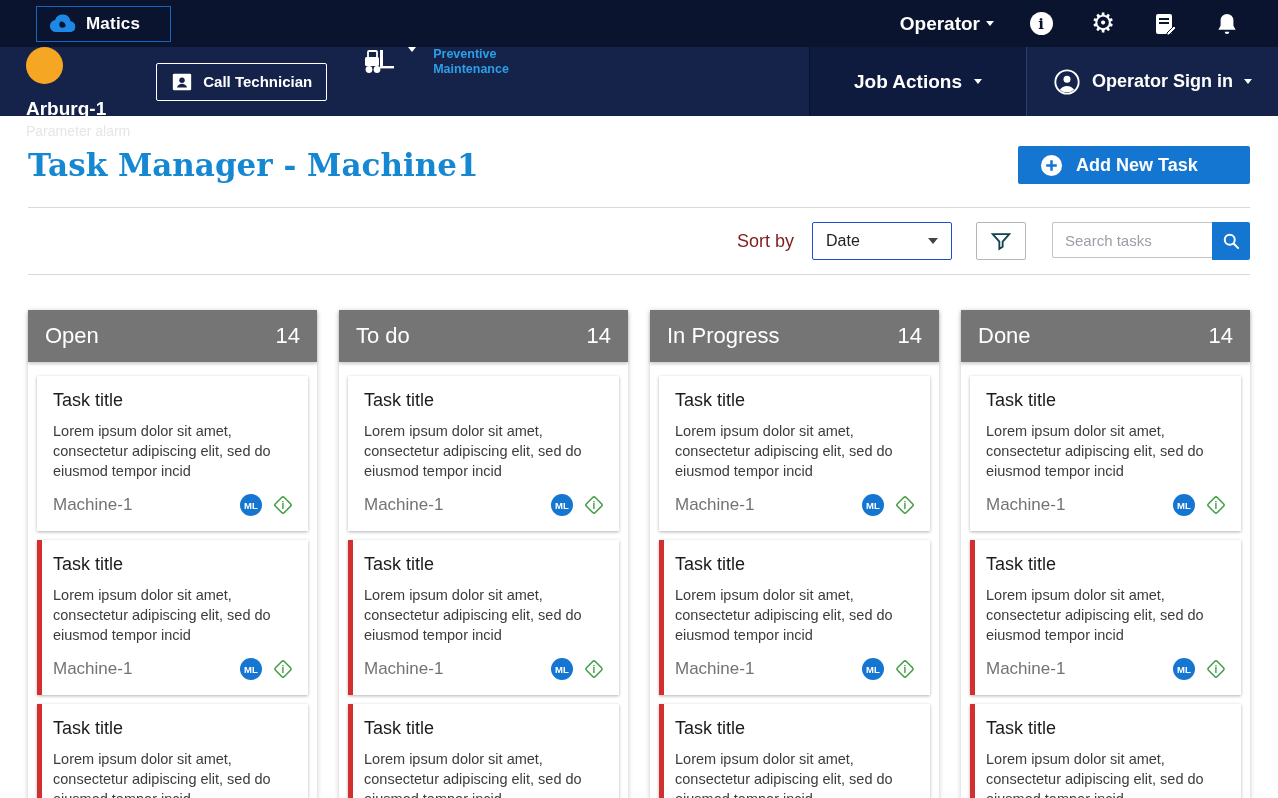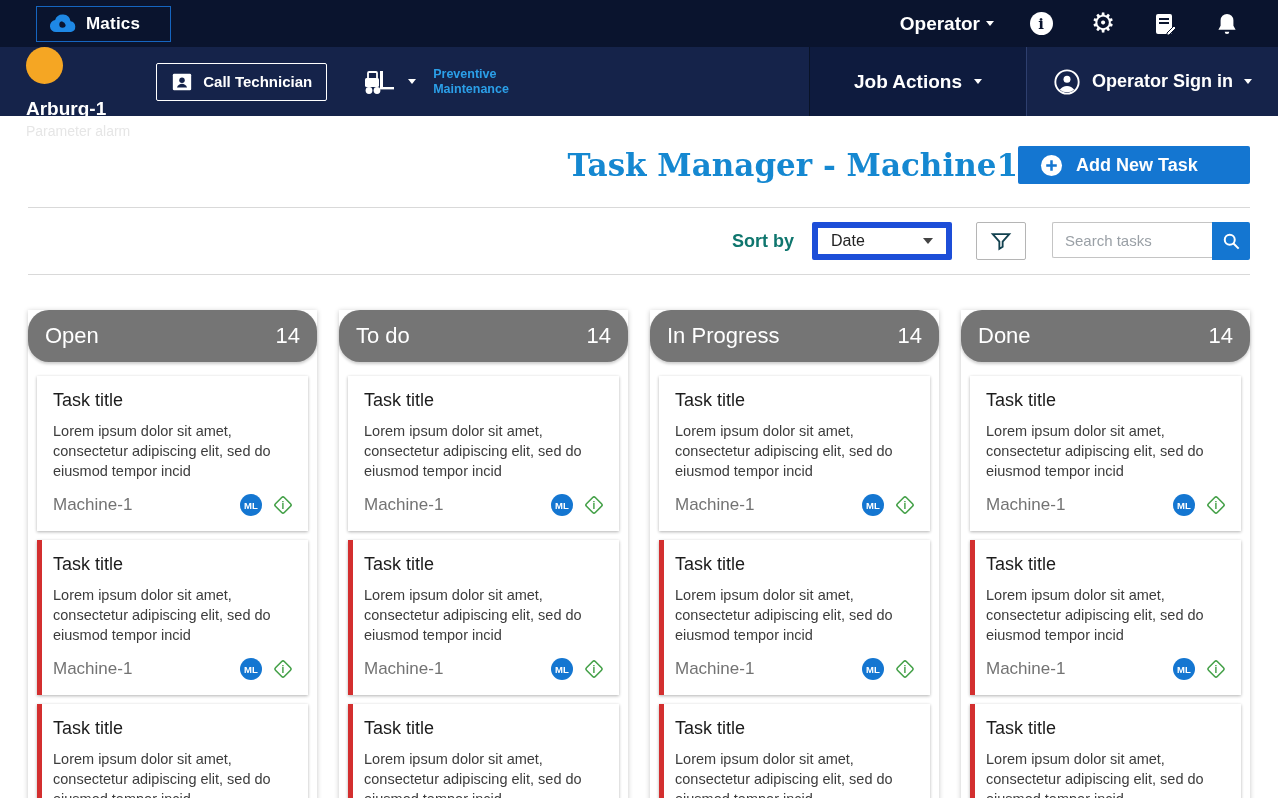--- a/index.html
+++ b/index.html
@@ -18,46 +18,46 @@
   .info-circle { width: 23px; height: 23px; border-radius: 50%; background: #fff; color: #0a142e; font-weight: 700; font-size: 15px; font-family: "DejaVu Serif", serif; display: flex; align-items: center; justify-content: center; }
   .gear-glyph { color: #fff; font-size: 27px; line-height: 1; }
 
   
   .machinebar { height: 69px; background: #15234a; display: flex; align-items: stretch; }
   .mb-left { display: flex; align-items: flex-start; gap: 14px; padding: 0 26px 0 26px; flex-direction: column; }
   .avatar { width: 37px; height: 37px; border-radius: 50%; background: #f5a623; flex: none; }
   .mname { color: #fff; font-size: 19px; font-weight: 700; }
   .mstatus { color: #e6e6e6; font-size: 14px; margin-top: 3px; }
   .call-btn { display: flex; align-items: center; gap: 10px; border: 1px solid #fff; color: #fff; background: transparent; padding: 0 14px; height: 38px; font-size: 15px; font-weight: 600; border-radius: 2px; cursor: pointer; font-family: inherit; }
-  .pm { display: flex; align-items: center; gap: 7px; margin-left: 34px; cursor: pointer; }
+  .pm { display: flex; gap: 7px; margin-left: 34px; cursor: pointer; }
   .pm-text { color: #2b9fe8; font-size: 12.5px; font-weight: 700; line-height: 1.2; margin-left: 10px; }
   .mb-spacer { flex: 1; }
   .job-actions { background: #0e1b3e; border-left: 1px solid #091327; display: flex; align-items: center; gap: 12px; padding: 0 44px; color: #fff; font-size: 19px; font-weight: 700; cursor: pointer; }
   .operator { display: flex; align-items: center; gap: 11px; padding: 0 26px; color: #fff; font-size: 18px; font-weight: 600; border-left: 1px solid #2e3f6e; cursor: pointer; }
 
   
   .main { padding: 0 28px; }
-  .title-row { display: flex; align-items: center; justify-content: flex-end; margin-top: 30px; }
+  .title-row { display: flex; align-items: center; justify-content: space-between; margin-top: 30px; }
   .page-title { font-family: "DejaVu Serif", serif; font-weight: 700; font-size: 31px; color: #1588d1; }
   .add-btn { display: flex; align-items: center; gap: 13px; background: #1476d1; border: none; color: #fff; font-size: 18px; font-weight: 700; height: 38px; padding: 0 22px; border-radius: 2px; cursor: pointer; font-family: inherit; min-width: 232px; }
   .divider { border: none; border-top: 1px solid #d9d9d9; margin-top: 23px; }
   .controls { display: flex; align-items: center; justify-content: flex-end; margin: 14px 0; height: 38px; }
-  .sort-label { font-size: 18px; color: #0f766e; margin-right: 18px; font-weight: bold; }
-  .select { width: 140px; height: 38px; border: 6px solid #1d4ed8; border-radius: 2px; display: flex; align-items: center; justify-content: space-between; padding: 0 13px; font-size: 16px; color: #222; cursor: pointer; background: #fff; }
+  .sort-label { font-size: 18px; color: #7f1d1d; margin-right: 18px; }
+  .select { width: 140px; height: 38px; border: 1px solid #1d4ed8; border-radius: 2px; display: flex; align-items: center; justify-content: space-between; padding: 0 13px; font-size: 16px; color: #222; cursor: pointer; background: #fff; }
   .select .caret { color: #444; }
   .filter-btn { width: 50px; height: 38px; border: 1px solid #b5b5b5; border-radius: 2px; background: #fff; display: flex; align-items: center; justify-content: center; margin-left: 24px; cursor: pointer; }
   .search { display: flex; margin-left: 26px; }
   .search input { width: 160px; height: 36px; border: 1px solid #c4c4c4; border-right: none; padding: 0 12px; font-size: 15px; color: #333; border-radius: 2px 0 0 2px; font-family: inherit; outline: none; }
   .search input::placeholder { color: #9aa0a6; }
   .search-btn { width: 38px; height: 38px; background: #1476d1; border: none; display: flex; align-items: center; justify-content: center; border-radius: 0 2px 2px 0; cursor: pointer; }
 
   
   .board { display: flex; gap: 22px; margin-top: 35px; align-items: flex-start; }
   .column { flex: 1; background: #fff; box-shadow: 0 1px 5px rgba(0,0,0,.22); }
-  .col-header { height: 52px; background: #757575; color: #fff; display: flex; align-items: center; justify-content: space-between; padding: 8px 17px; font-size: 22px; box-shadow: 0 2px 3px rgba(0,0,0,.2); position: relative; border-radius: 21px; }
+  .col-header { height: 52px; background: #757575; color: #fff; display: flex; align-items: center; justify-content: space-between; padding: 8px 17px; font-size: 22px; box-shadow: 0 2px 3px rgba(0,0,0,.2); position: relative; }
   .cards { padding: 14px 9px 9px; display: flex; flex-direction: column; gap: 9px; }
   .card { background: #fff; box-shadow: 0 1px 3px rgba(0,0,0,.3); padding: 14px 14px 15px 16px; cursor: pointer; }
   .card.alert { border-left: 5px solid #d32f2f; padding-left: 11px; }
   .card-title { font-size: 18px; color: #1c1c1c; font-weight: 500; margin-bottom: 10px; }
   .card-body { font-size: 14.5px; color: #3c3c3c; line-height: 1.38; margin-bottom: 13px; }
   .card-footer { display: flex; align-items: center; justify-content: space-between; }
   .machine-name { font-size: 17px; color: #737373; }
   .badges { display: flex; align-items: center; gap: 10px; margin-left: 8px; }
   .ml-badge { width: 22px; height: 22px; border-radius: 50%; background: #1476d1; color: #fff; font-size: 9.5px; font-weight: 700; display: flex; align-items: center; justify-content: center; letter-spacing: .2px; }
 </style>

